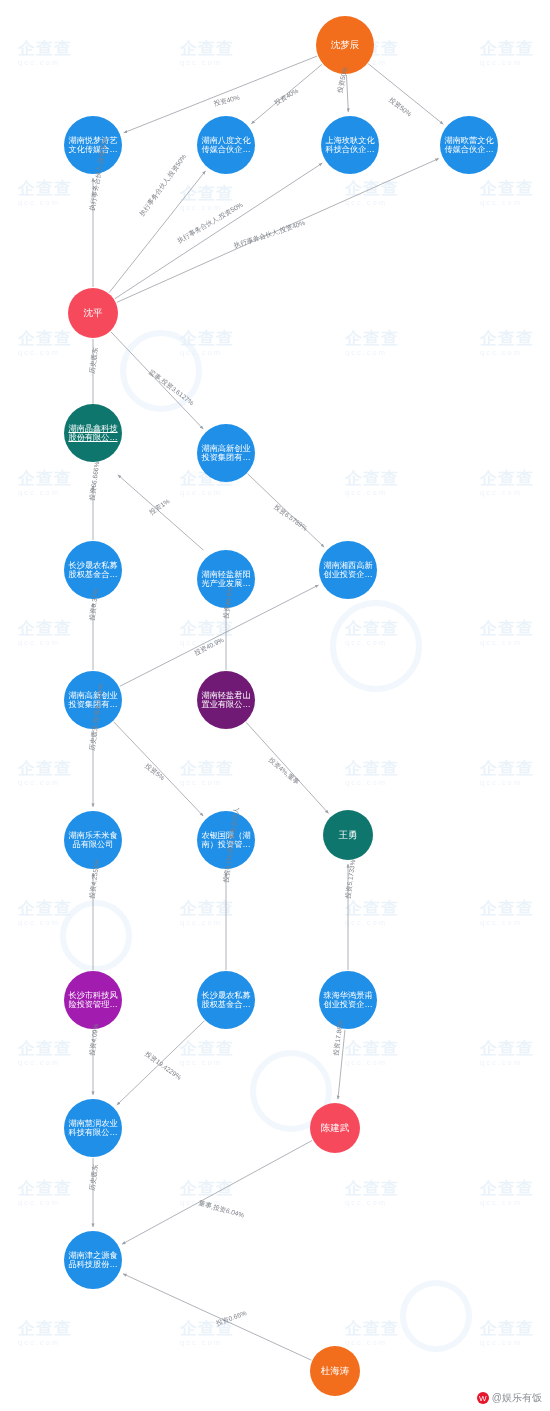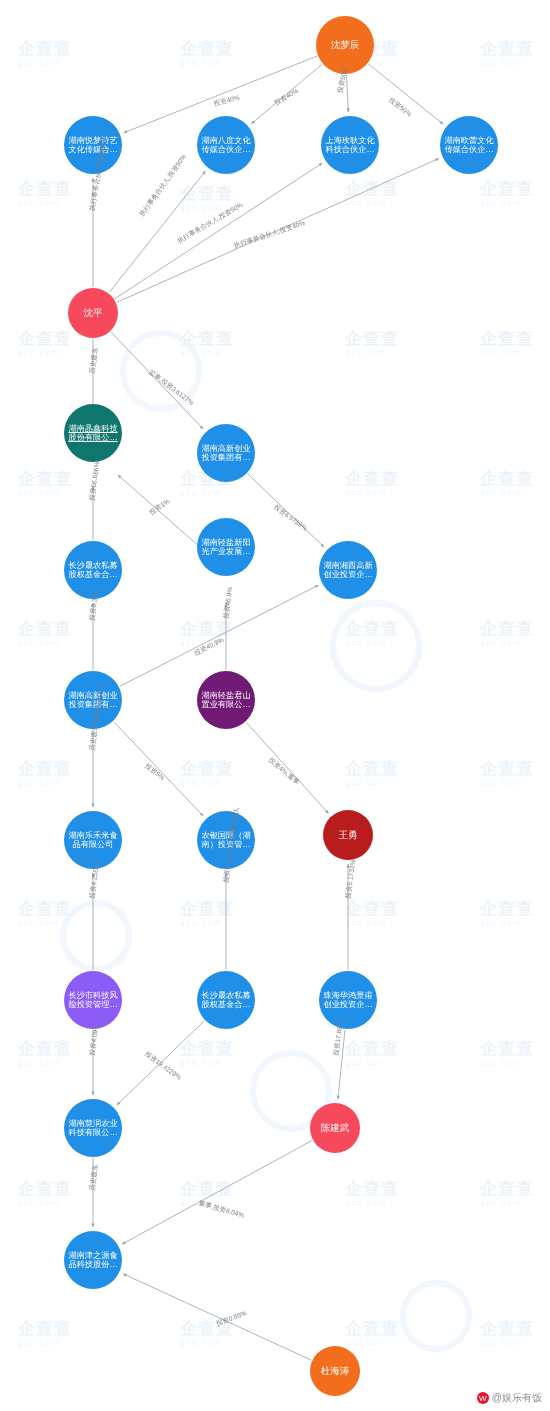--- a/index.html
+++ b/index.html
@@ -291,42 +291,42 @@
       </div>
       <div class="node company" style="left: 64px; top: 404px; width: 58px; height: 58px; background: #0f766e; text-decoration: underline;">
         <span class="lbl">湖南晶鑫科技股份有限公…</span>
       </div>
       <div class="node company" style="left: 197px; top: 424px; width: 58px; height: 58px; background: rgb(31, 143, 232);">
         <span class="lbl">湖南高新创业投资集团有…</span>
       </div>
       <div class="node company" style="left: 64px; top: 541px; width: 58px; height: 58px; background: rgb(31, 143, 232);">
         <span class="lbl">长沙晟农私募股权基金合…</span>
       </div>
-      <div class="node company" style="left: 197px; top: 518px; width: 58px; height: 58px; background: rgb(31, 143, 232); align-items: center;">
+      <div class="node company" style="left: 197px; top: 550px; width: 58px; height: 58px; background: rgb(31, 143, 232); align-items: center;">
         <span class="lbl">湖南轻盐新阳光产业发展…</span>
       </div>
       <div class="node company" style="left: 319px; top: 541px; width: 58px; height: 58px; background: rgb(31, 143, 232);">
         <span class="lbl">湖南湘西高新创业投资企…</span>
       </div>
       <div class="node company" style="left: 64px; top: 671px; width: 58px; height: 58px; background: rgb(31, 143, 232);">
         <span class="lbl">湖南高新创业投资集团有…</span>
       </div>
       <div class="node company" style="left: 197px; top: 671px; width: 58px; height: 58px; background: #701a75;">
         <span class="lbl">湖南轻盐君山置业有限公…</span>
       </div>
       <div class="node company" style="left: 64px; top: 811px; width: 58px; height: 58px; background: rgb(31, 143, 232);">
         <span class="lbl">湖南乐禾米食品有限公司</span>
       </div>
       <div class="node company" style="left: 197px; top: 811px; width: 58px; height: 58px; background: rgb(31, 143, 232);">
         <span class="lbl">农银国际（湖南）投资管…</span>
       </div>
-      <div class="node person" style="left: 323px; top: 810px; width: 50px; height: 50px; background: #b91c1c;">
+      <div class="node person" style="left: 323px; top: 810px; width: 50px; height: 50px; background: #0f766e;">
         <span class="lbl">王勇</span>
       </div>
-      <div class="node company" style="left: 64px; top: 971px; width: 58px; height: 58px; background: #8b5cf6;">
+      <div class="node company" style="left: 64px; top: 971px; width: 58px; height: 58px; background: #a21caf;">
         <span class="lbl">长沙市科技风险投资管理…</span>
       </div>
       <div class="node company" style="left: 197px; top: 971px; width: 58px; height: 58px; background: rgb(31, 143, 232);">
         <span class="lbl">长沙晟农私募股权基金合…</span>
       </div>
       <div class="node company" style="left: 319px; top: 971px; width: 58px; height: 58px; background: rgb(31, 143, 232);">
         <span class="lbl">珠海华鸿景甫创业投资企…</span>
       </div>
       <div class="node company" style="left: 64px; top: 1099px; width: 58px; height: 58px; background: rgb(31, 143, 232);">
         <span class="lbl">湖南慧润农业科技有限公…</span>

